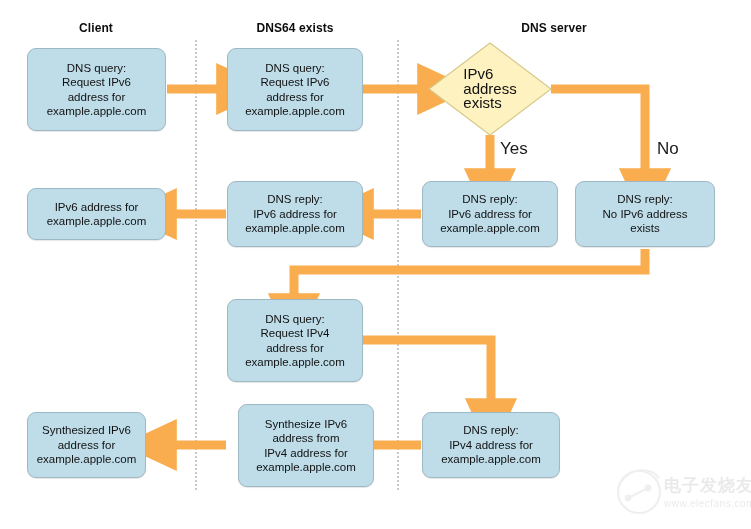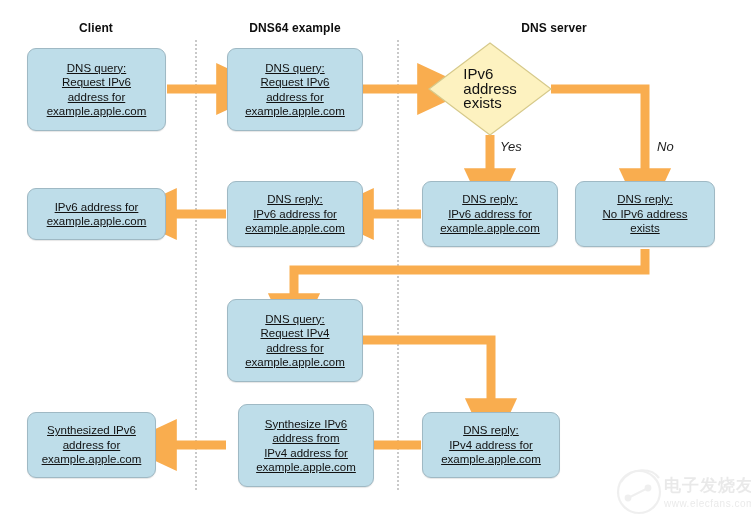--- a/index.html
+++ b/index.html
@@ -39,45 +39,43 @@
     box-sizing: border-box;
     display: flex;
     align-items: center;
     justify-content: center;
     text-align: center;
     font-size: 11.5px;
     line-height: 14.5px;
     color: #111111;
     padding: 2px 4px;
     box-shadow: 0 1px 1px rgba(0,0,0,0.10);
-    text-decoration: underline;
   }
   .node span { display: block; white-space: pre-line; }
   .diamond-wrap {
     position: absolute;
   }
   .diamond-label {
     position: absolute;
     left: 0; top: 0;
     width: 100%; height: 100%;
     display: flex;
     align-items: center;
     justify-content: center;
     text-align: left;
     font-size: 15px;
     line-height: 14.5px;
     color: #111111;
     white-space: pre-line;
   }
   .branch-label {
     position: absolute;
-    font-size: 13px;
+    font-size: 17px;
     color: #1b1b1b;
     white-space: nowrap;
-    font-style: italic;
   }
   .caption {
     position: absolute;
     font-size: 11.5px;
     color: #9a9a9a;
     text-align: center;
     transform: translateX(-50%);
     white-space: nowrap;
   }
   #flowsvg {
@@ -97,21 +95,21 @@
   }
   .wm-cn { font-size: 17px; font-weight: bold; letter-spacing: 1px; }
   .wm-url { font-size: 10px; letter-spacing: 0.5px; }
 </style>
 </head>
 <body>
 
 <div id="canvas">
 
   <div class="swimlane-label" style="left:96px; top:21px;">Client</div>
-  <div class="swimlane-label" style="left:295px; top:21px;">DNS64 example</div>
+  <div class="swimlane-label" style="left:295px; top:21px;">DNS64 exists</div>
   <div class="swimlane-label" style="left:554px; top:21px;">DNS server</div>
 
   <div class="divider" style="left:195px; top:40px; height:450px;"></div>
   <div class="divider" style="left:397px; top:40px; height:450px;"></div>
 
   <svg id="flowsvg" viewBox="0 0 751 529">
     <defs>
       <marker id="ah-r" markerWidth="7" markerHeight="7" refX="0.2" refY="3.5" orient="auto" markerUnits="strokeWidth">
         <path d="M0,0.6 L6.2,3.5 L0,6.4 z" fill="#f9ad4f"></path>
       </marker>
@@ -209,21 +207,21 @@
 example.apple.com</span>
   </div>
 
   <div class="node" style="left:238px; top:404px; width:136px; height:83px;">
     <span>Synthesize IPv6
 address from
 IPv4 address for
 example.apple.com</span>
   </div>
 
-  <div class="node" style="left:27px; top:412px; width:129px; height:66px;">
+  <div class="node" style="left:27px; top:412px; width:119px; height:66px;">
     <span>Synthesized IPv6
 address for
 example.apple.com</span>
   </div>
 
 
   <div class="watermark" style="left:612px; top:462px; width:130px; height:58px;">
     <svg width="54" height="54" viewBox="0 0 54 54">
       <circle cx="27" cy="30" r="21" fill="none" stroke="#cccccc" stroke-width="2.2"></circle>
       <path d="M9,20 C20,4 40,6 47,16" fill="none" stroke="#cccccc" stroke-width="2.2"></path>

